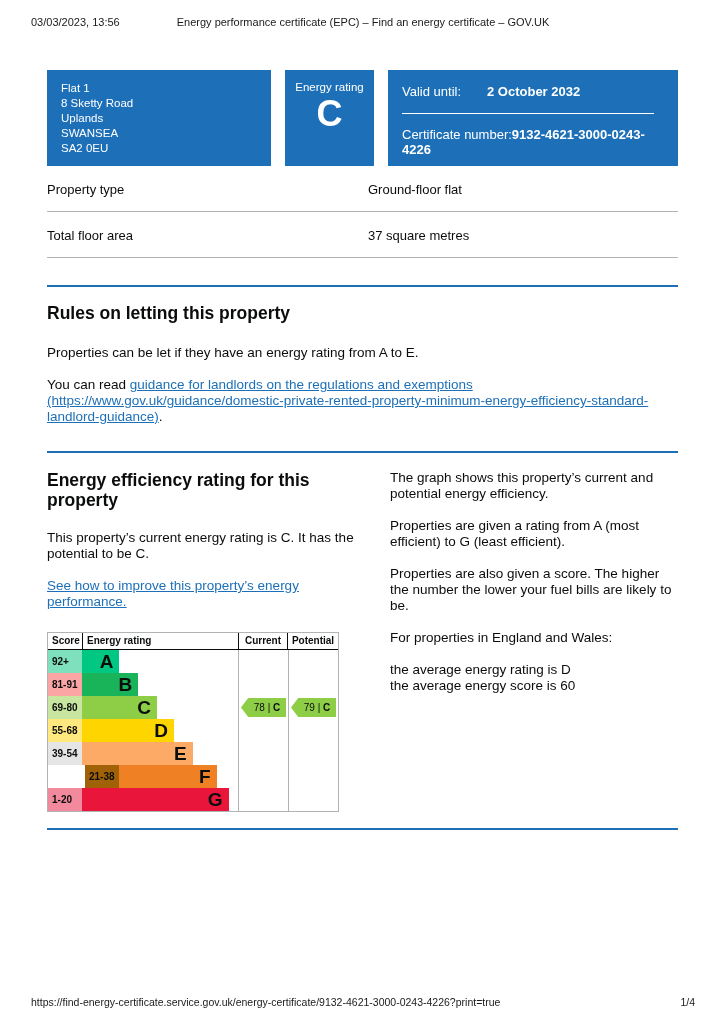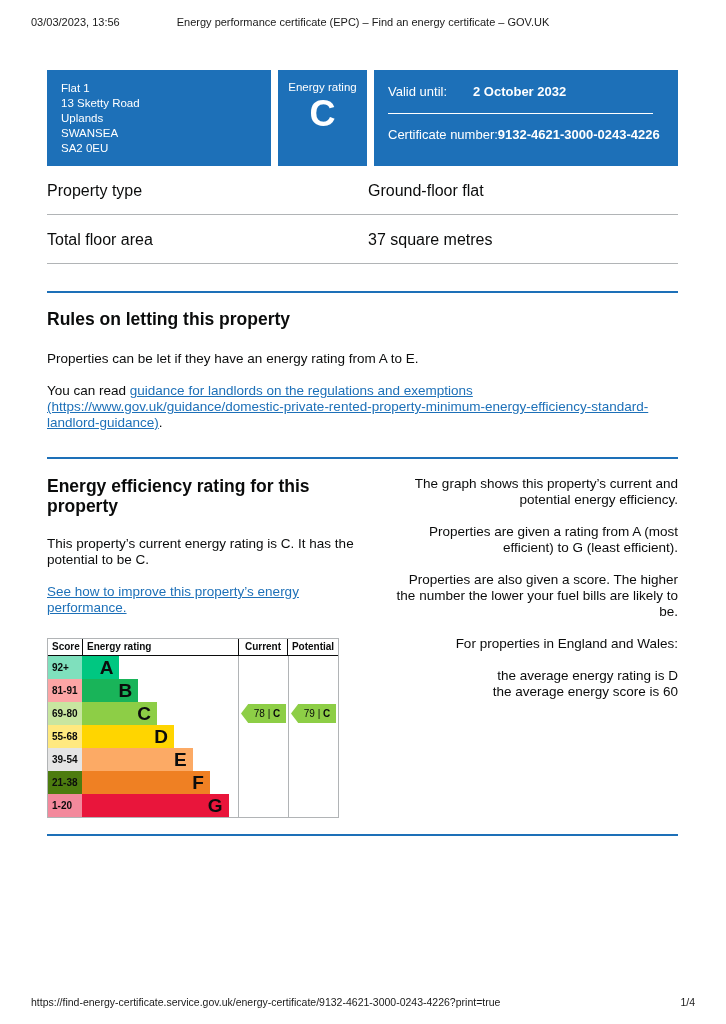--- a/index.html
+++ b/index.html
@@ -14,55 +14,55 @@
   .meta-date { position:absolute; left:31px; top:0; }
   .meta-title { text-align:center; }
   .footer { position:absolute; bottom:16px; left:31px; right:31px;
     display:flex; justify-content:space-between; font-size:10.5px; color:#1a1a1a; }
 
   .content { position:absolute; left:47px; width:631px; top:66px; }
 
   .banner { background:#000; color:#fff; height:42px; line-height:42px;
     font-size:21px; font-weight:bold; padding-left:15px; }
 
-  .summary { margin-top:4px; display:flex; gap:7px; height:96px; }
+  .summary { margin-top:4px; display:flex; gap:14px; height:96px; }
   .panel { background:#1d70b8; color:#fff; overflow:hidden; }
   .p-addr { width:224px; padding:11px 14px; font-size:11.5px; line-height:15px; }
   .p-rate { width:89px; text-align:center; padding-top:11px; }
   .rate-label { font-size:11.5px; }
   .rate-letter { font-size:36px; font-weight:bold; line-height:40px; margin-top:1px; }
   .p-valid { flex:1; padding:12px 14px; font-size:13px; }
   .valid-row { display:flex; margin-top:2px; }
   .valid-label { width:85px; }
   .bold { font-weight:bold; }
   .v-hr { border:none; border-top:1px solid #fff; margin:14px 0 0 0; width:96%; }
   .cert-row { margin-top:13px; }
 
   .facts-row { display:flex; border-bottom:1px solid #b1b4b6;
-    padding:16px 0 14px 0; font-size:16px; }
+    padding:16px 0 14px 0; font-size:13px; }
   .facts-label { width:321px; }
 
   .hr-blue { border:none; border-top:2px solid #1d70b8; margin:0; }
   .hr-1 { margin-top:27px; }
   .hr-2 { margin-top:26px; }
   .hr-3 { margin-top:16px; }
 
   h2 { font-size:17.5px; font-weight:bold; margin:16px 0 0 0; line-height:20px; }
   p  { font-size:13.5px; line-height:16px; margin:0; }
   a  { color:#1d70b8; text-decoration:underline; }
   .p-rules-1 { margin-top:22px; }
   .p-rules-2 { margin-top:16px; }
 
   .twocol { display:flex; margin-top:17px; justify-content:space-between; }
   .col-l { width:308px; }
   .col-l h2 { margin:0; }
   .col-l .p-cur { margin-top:20px; }
   .col-l .p-link { margin-top:16px; }
   .col-r { width:288px; }
-  .col-r p { margin:0 0 16px 0; white-space:pre-line;text-align:right; }
+  .col-r p { margin:0 0 16px 0; white-space:pre-line; }
 
   
   .chart { width:292px; margin-top:22px; border:1px solid #b1b4b6; font-size:10px; }
   .chart-head { display:flex; height:17px; line-height:16px; font-weight:bold;
     border-bottom:1px solid #0b0c0c; }
   .chart-head > div { padding-left:4px; }
   .ch-score { width:34px; }
   .ch-band  { width:156px; border-left:1px solid #0b0c0c; }
   .ch-cur   { width:49px;  border-left:1px solid #0b0c0c; text-align:center; padding-left:0 !important; }
   .ch-pot   { width:51px;  border-left:1px solid #0b0c0c; text-align:center; padding-left:0 !important; }
@@ -88,21 +88,21 @@
   <span class="meta-date">03/03/2023, 13:56</span>
   <div class="meta-title">Energy performance certificate (EPC) – Find an energy certificate – GOV.UK</div>
 </div>
 
 <div class="content">
 
 
   <div class="summary">
     <div class="panel p-addr" style="background: rgb(29, 112, 184);">
         <div>Flat 1</div>
-        <div>13 Sketty Road</div>
+        <div>8 Sketty Road</div>
         <div>Uplands</div>
         <div>SWANSEA</div>
         <div>SA2 0EU</div>
       </div>
     <div class="panel p-rate">
       <div class="rate-label">Energy rating</div>
       <div class="rate-letter">C</div>
     </div>
     <div class="panel p-valid">
       <div class="valid-row">
@@ -174,21 +174,21 @@
                   <div class="bar" style="background: rgb(255, 213, 0); width: 59%;">D</div>
                 </div>
               </div>
               <div class="band-row">
                 <div class="score-cell" style="background: #e5e5e5;">39-54</div>
                 <div class="bar-area">
                   <div class="bar" style="background: rgb(252, 170, 101); width: 71%;">E</div>
                 </div>
               </div>
               <div class="band-row">
-                <div class="score-cell" style="background: #4d7c0f;">21-38</div>
+                <div class="score-cell" style="background: #a16207; margin-left: 37px;">21-38</div>
                 <div class="bar-area">
                   <div class="bar" style="background: rgb(239, 128, 35); width: 82%;">F</div>
                 </div>
               </div>
               <div class="band-row">
                 <div class="score-cell" style="background: rgb(243, 137, 156);">1-20</div>
                 <div class="bar-area">
                   <div class="bar" style="background: rgb(233, 21, 59); width: 94%;">G</div>
                 </div>
               </div>

